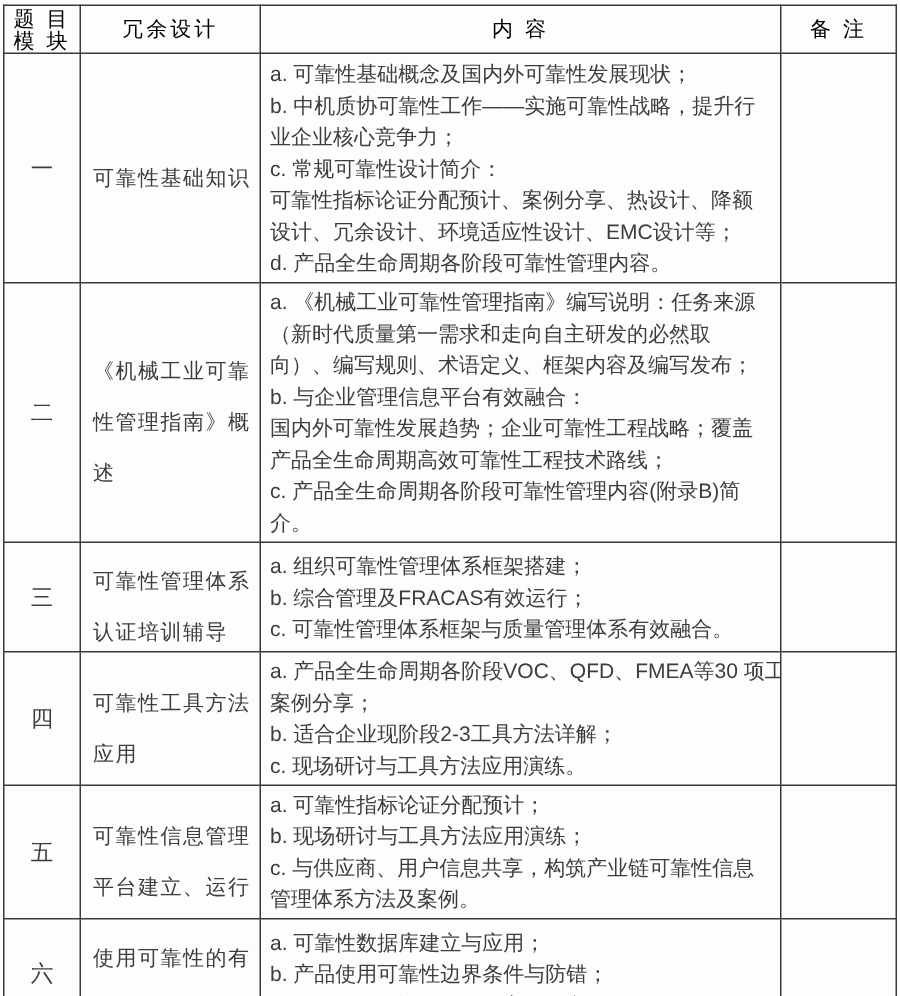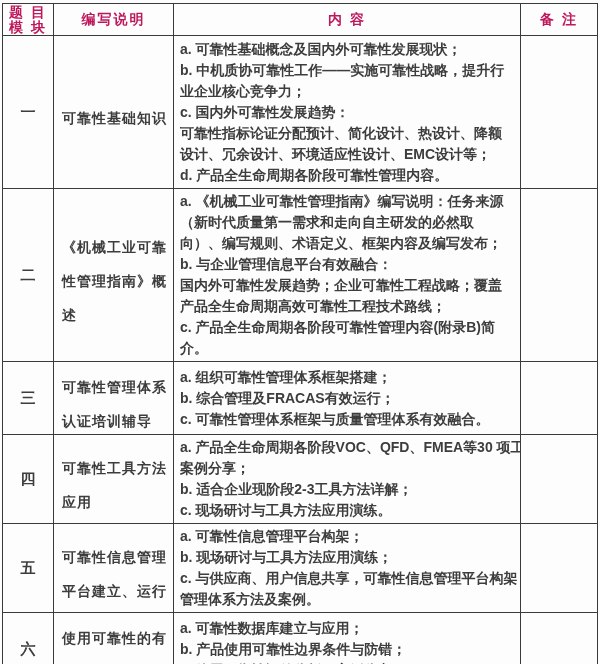--- a/index.html
+++ b/index.html
@@ -17,27 +17,26 @@
     left: 2px;
     top: 3px;
     width: 595px;
     border-collapse: collapse;
     table-layout: fixed;
   }
   .training-table th, .training-table td {
     border: 1px solid #3a3a3a;
     padding: 0;
     overflow: hidden;
-    font-weight: bold;
   }
   .training-table thead tr { height: 32px; }
   .training-table th {
-    font-weight: bold;
+    font-weight: normal;
     font-size: 14px;
-    color: #be185d;
+    color: #000000;
     text-align: center;
     letter-spacing: 2px;
     line-height: 15px;
     vertical-align: middle;
   }
   
   .training-table tbody tr:nth-child(1) { height: 153px; }
   .training-table tbody tr:nth-child(2) { height: 169px; }
   .training-table tbody tr:nth-child(3) { height: 69px; }
   .training-table tbody tr:nth-child(4) { height: 84px; }
@@ -74,37 +73,37 @@
       <col style="width:120px">
       <col style="width:347px">
       <col style="width:77px">
     </colgroup>
     <thead>
       <tr>
         <th>
           <div>题 目</div>
           <div>模 块</div>
         </th>
-        <th>编写说明</th>
+        <th>冗余设计</th>
         <th>内 容</th>
         <th>备 注</th>
       </tr>
     </thead>
     <tbody>
         <tr>
           <td class="module-cell">一</td>
           <td class="project-cell">
             <div class="txt-line">可靠性基础知识</div>
           </td>
           <td class="content-cell">
             <div class="txt-line">a. 可靠性基础概念及国内外可靠性发展现状；</div>
             <div class="txt-line">b. 中机质协可靠性工作——实施可靠性战略，提升行</div>
             <div class="txt-line">业企业核心竞争力；</div>
-            <div class="txt-line">c. 国内外可靠性发展趋势：</div>
-            <div class="txt-line">可靠性指标论证分配预计、简化设计、热设计、降额</div>
+            <div class="txt-line">c. 常规可靠性设计简介：</div>
+            <div class="txt-line">可靠性指标论证分配预计、案例分享、热设计、降额</div>
             <div class="txt-line">设计、冗余设计、环境适应性设计、EMC设计等；</div>
             <div class="txt-line">d. 产品全生命周期各阶段可靠性管理内容。</div>
           </td>
           <td class="remark-cell"></td>
         </tr>
         <tr>
           <td class="module-cell">二</td>
           <td class="project-cell">
             <div class="txt-line">《机械工业可靠</div>
             <div class="txt-line">性管理指南》概</div>
@@ -149,23 +148,23 @@
           </td>
           <td class="remark-cell"></td>
         </tr>
         <tr>
           <td class="module-cell">五</td>
           <td class="project-cell">
             <div class="txt-line">可靠性信息管理</div>
             <div class="txt-line">平台建立、运行</div>
           </td>
           <td class="content-cell">
-            <div class="txt-line">a. 可靠性信息管理平台构架；</div>
+            <div class="txt-line">a. 可靠性指标论证分配预计；</div>
             <div class="txt-line">b. 现场研讨与工具方法应用演练；</div>
-            <div class="txt-line">c. 与供应商、用户信息共享，可靠性信息管理平台构架</div>
+            <div class="txt-line">c. 与供应商、用户信息共享，构筑产业链可靠性信息</div>
             <div class="txt-line">管理体系方法及案例。</div>
           </td>
           <td class="remark-cell"></td>
         </tr>
         <tr>
           <td class="module-cell">六</td>
           <td class="project-cell">
             <div class="txt-line">使用可靠性的有</div>
             <div class="txt-line">效管理</div>
           </td>

